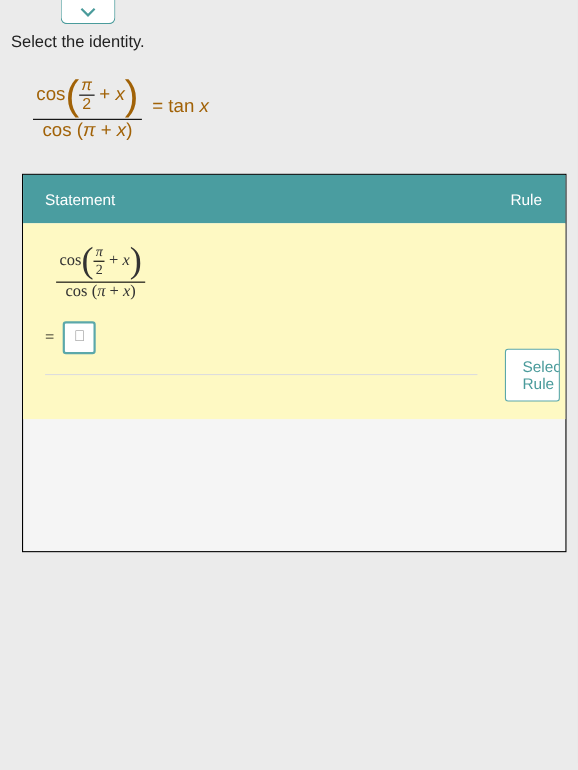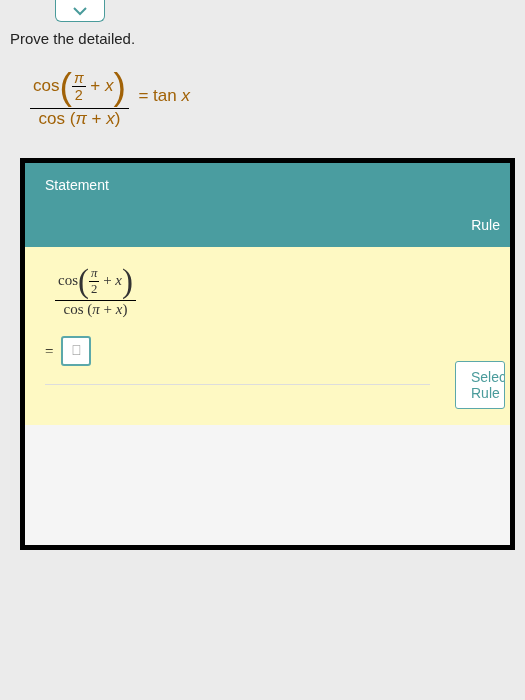--- a/index.html
+++ b/index.html
@@ -81,37 +81,36 @@
     }
     .note {
       font-size: 14.5px;
       color: #222;
       padding: 6px 10px 20px 10px;
       line-height: 1.4;
     }
     .work-area {
       background: #f5f5f5;
       margin: 15px 10px 0 20px;
-      border: 5px solid #000000;
+      border: 1px solid #000000;
     }
     .header-row {
       display: flex;
       background: #4a9da0;
       color: #fff;
       font-size: 14px;
     }
     .header-statement {
       flex: 1;
       padding: 14px 20px;
     }
     .header-rule {
       width: 60px;
       padding: 14px 10px;
-      text-align: right;
-      margin-top: 40px;
+      text-align: left;
     }
     .body-row {
       display: flex;
       background: #fef9c3;
     }
     .statement-col {
       flex: 1;
       padding: 16px 20px;
     }
     .rule-col {
@@ -182,21 +181,21 @@
 <div class="page">
 
   <div class="dropdown-tab">
     <svg width="16" height="10" viewBox="0 0 16 10" fill="none" stroke-width="2">
       <path d="M2 2 L8 8 L14 2"></path>
     </svg>
   </div>
 
   <div class="content">
 
-    <div class="instruction">Prove the detailed.</div>
+    <div class="instruction">Select the identity.</div>
 
     <div class="identity-display">
       <span class="frac">
         <span class="num">cos<span class="paren-big">(</span><span class="small-frac"><span class="num"><i>π</i></span><span class="den">2</span></span> + <i>x</i><span class="paren-big">)</span></span>
         <span class="den">cos (<i>π</i> + <i>x</i>)</span>
       </span>
       &nbsp;= tan <i>x</i>
     </div>
 
 

